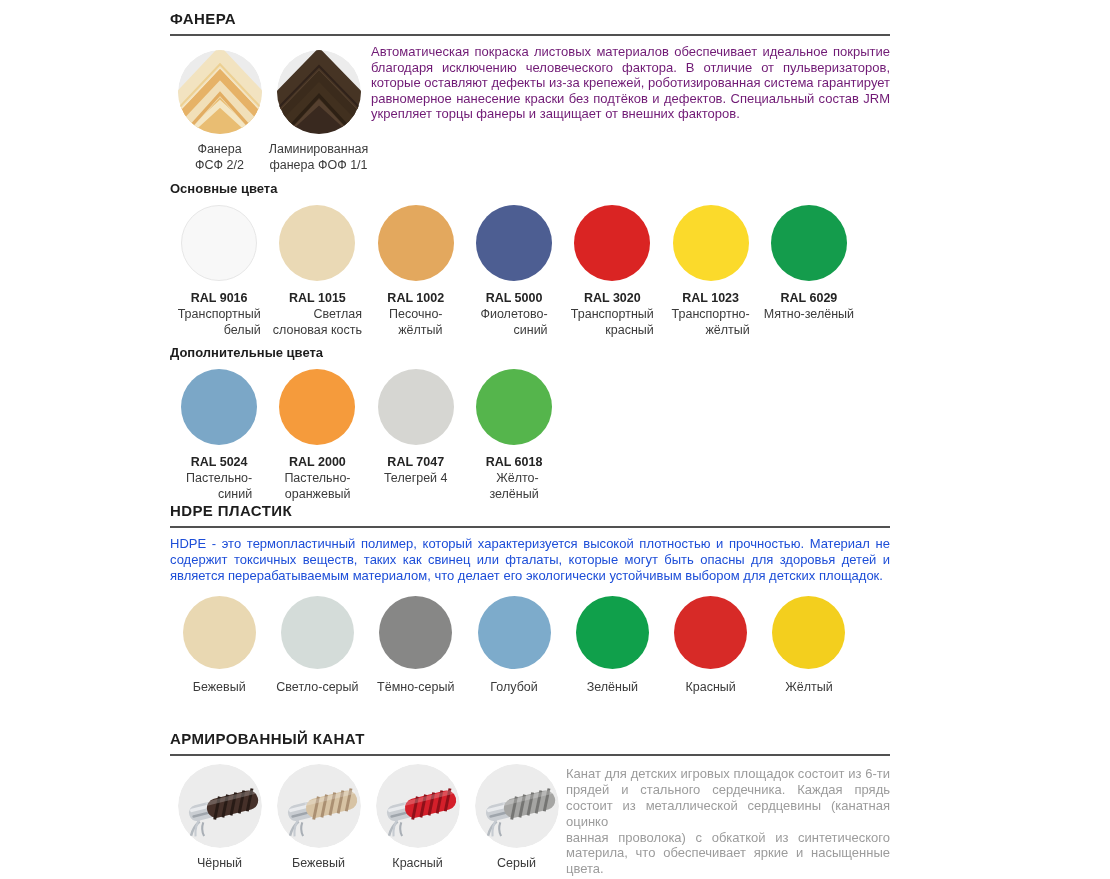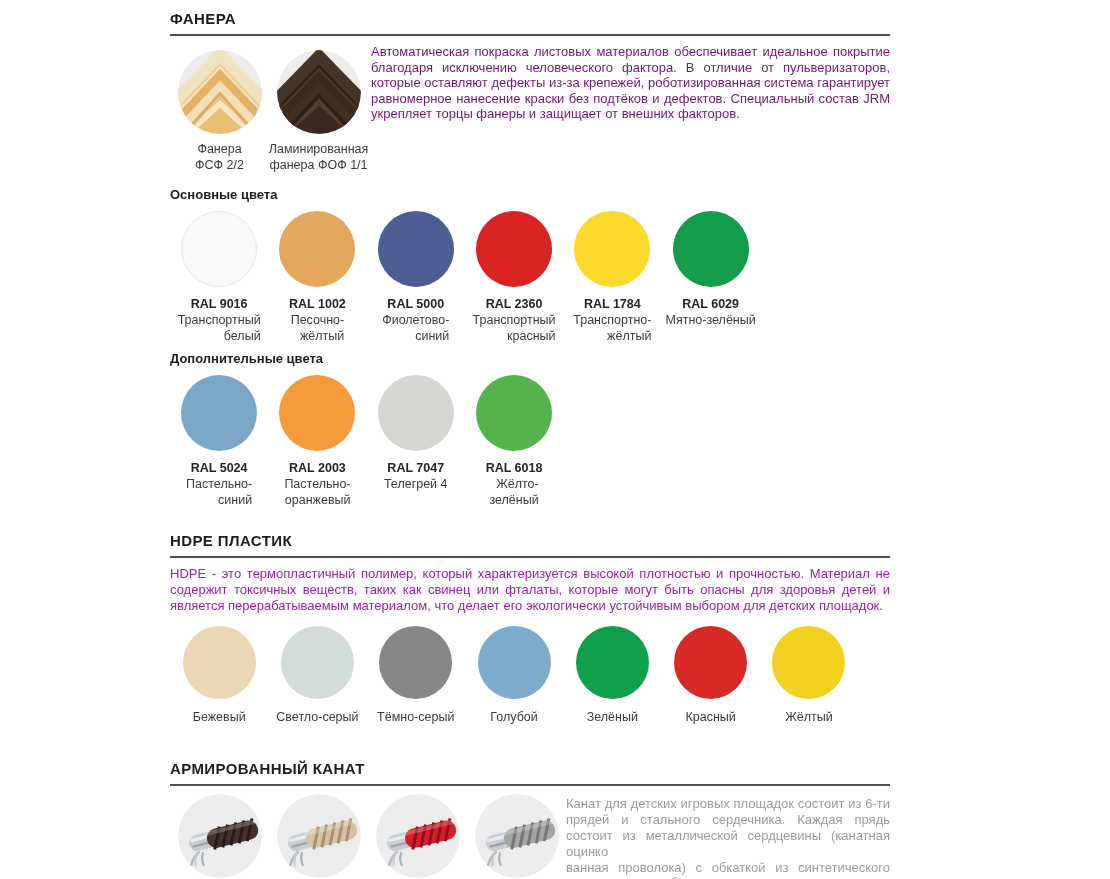--- a/index.html
+++ b/index.html
@@ -26,37 +26,37 @@
   .photo-label {
     margin-top:7px; font-size:12.5px; line-height:16px; color:#3b3b3b;
     text-align:center; white-space:pre-line;
   }
   .desc {
     margin-left:auto; width:519px; font-size:13px; line-height:15.6px;
     color:#701a75; text-align:justify; margin-top:3px;
   }
 
   .subheading { font-size:13px; font-weight:bold; color:#1d1d1d; }
-  .subheading.main { margin-top:14px; }
+  .subheading.main { margin-top:8px; }
   .subheading.extra { margin-top:7px; }
 
   .swatch-row { display:flex; margin-top:9px; }
   .swatch-cell { width:98.3px; display:flex; flex-direction:column; align-items:center; }
   .swatch-circle {
     width:76px; height:76px; border-radius:50%;
     border:1px solid transparent;
   }
   .ral-code { margin-top:9px; font-size:12.5px; font-weight:bold; color:#242424; line-height:16px; }
   .ral-name, .color-name {
     font-size:12.5px; color:#3b3b3b; line-height:16px; text-align:right; white-space:pre-line;
   }
 
   
-  .hdpe-header { margin-top:24px; }
-  .hdpe-desc { width:720px; margin-top:8px; font-size:13px; line-height:15.8px; color:#a21caf; text-align:justify; }
+  .hdpe-header { }
+  .hdpe-desc { width:720px; margin-top:8px; font-size:13px; line-height:15.8px; color:#1d4ed8; text-align:justify; }
   .hdpe-row { margin-top:13px; }
   .hdpe-circle { width:73px; height:73px; }
   .hdpe-row .color-name { margin-top:10px; }
 
   
   .rope-header { margin-top:35px; }
   .rope-row { display:flex; margin-top:8px; }
   .rope-cells { display:flex; }
   .rope-cell { width:99px; display:flex; flex-direction:column; align-items:center; }
   .rope-circle { width:84px; height:84px; }
@@ -135,45 +135,51 @@
 
     <div class="swatch-row">
 
         <div class="swatch-cell">
           <div class="swatch-circle" style="background: rgb(248, 248, 248); border-color: rgb(231, 231, 231);"></div>
           <div class="ral-code">RAL 9016</div>
           <div class="ral-name">Транспортный
 белый</div>
         </div>
 
+        <div class="swatch-cell">
+          <div class="swatch-circle" style="background: rgb(234, 217, 181);"></div>
+          <div class="ral-code">RAL 1015</div>
+          <div class="ral-name">Светлая
+слоновая кость</div>
+        </div>
 
         <div class="swatch-cell">
           <div class="swatch-circle" style="background: rgb(227, 168, 94);"></div>
           <div class="ral-code">RAL 1002</div>
           <div class="ral-name">Песочно-
 жёлтый</div>
         </div>
 
         <div class="swatch-cell">
           <div class="swatch-circle" style="background: rgb(77, 94, 146);"></div>
           <div class="ral-code">RAL 5000</div>
           <div class="ral-name">Фиолетово-
 синий</div>
         </div>
 
         <div class="swatch-cell">
           <div class="swatch-circle" style="background: rgb(218, 36, 35);"></div>
-          <div class="ral-code">RAL 2360</div>
+          <div class="ral-code">RAL 3020</div>
           <div class="ral-name">Транспортный
 красный</div>
         </div>
 
         <div class="swatch-cell">
           <div class="swatch-circle" style="background: rgb(251, 218, 43);"></div>
-          <div class="ral-code">RAL 1784</div>
+          <div class="ral-code">RAL 1023</div>
           <div class="ral-name">Транспортно-
 жёлтый</div>
         </div>
 
         <div class="swatch-cell">
           <div class="swatch-circle" style="background: rgb(20, 156, 76);"></div>
           <div class="ral-code">RAL 6029</div>
           <div class="ral-name">Мятно-зелёный</div>
         </div>
       </div>
@@ -184,21 +190,21 @@
 
         <div class="swatch-cell">
           <div class="swatch-circle" style="background: rgb(123, 167, 199);"></div>
           <div class="ral-code">RAL 5024</div>
           <div class="ral-name">Пастельно-
 синий</div>
         </div>
 
         <div class="swatch-cell">
           <div class="swatch-circle" style="background: rgb(245, 155, 60);"></div>
-          <div class="ral-code">RAL 2003</div>
+          <div class="ral-code">RAL 2000</div>
           <div class="ral-name">Пастельно-
 оранжевый</div>
         </div>
 
         <div class="swatch-cell">
           <div class="swatch-circle" style="background: rgb(214, 214, 210);"></div>
           <div class="ral-code">RAL 7047</div>
           <div class="ral-name">Телегрей 4</div>
         </div>
 

